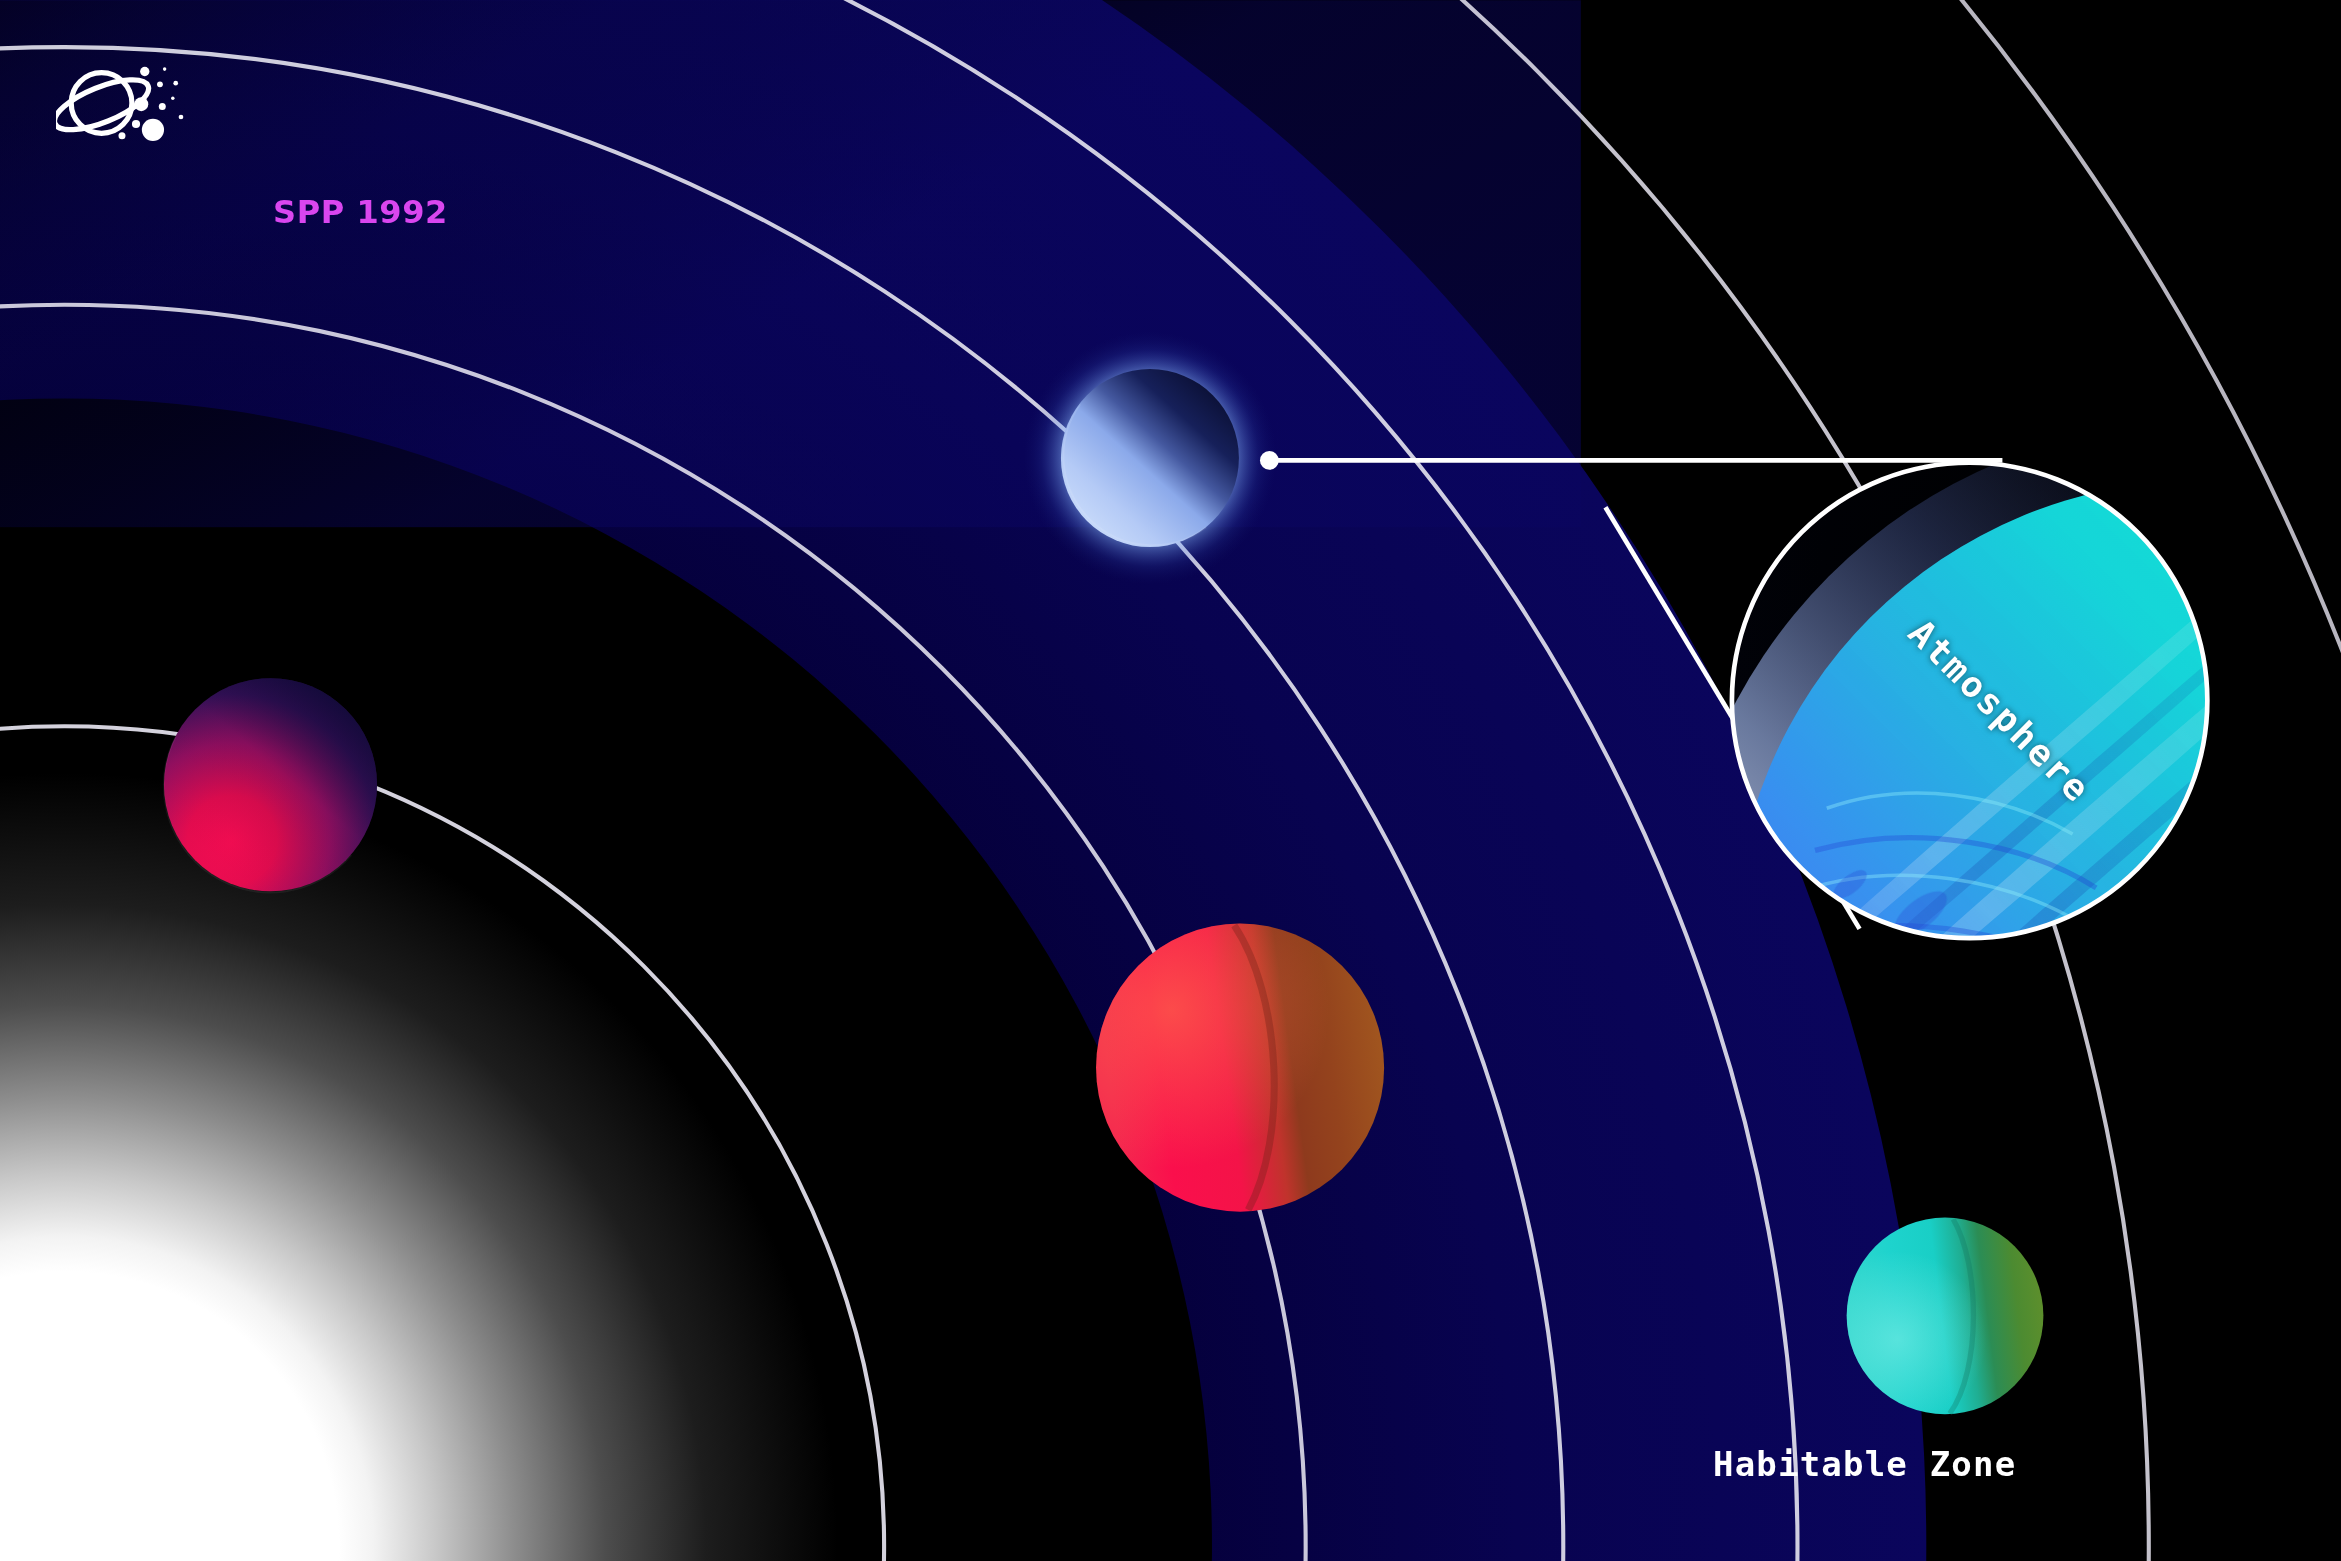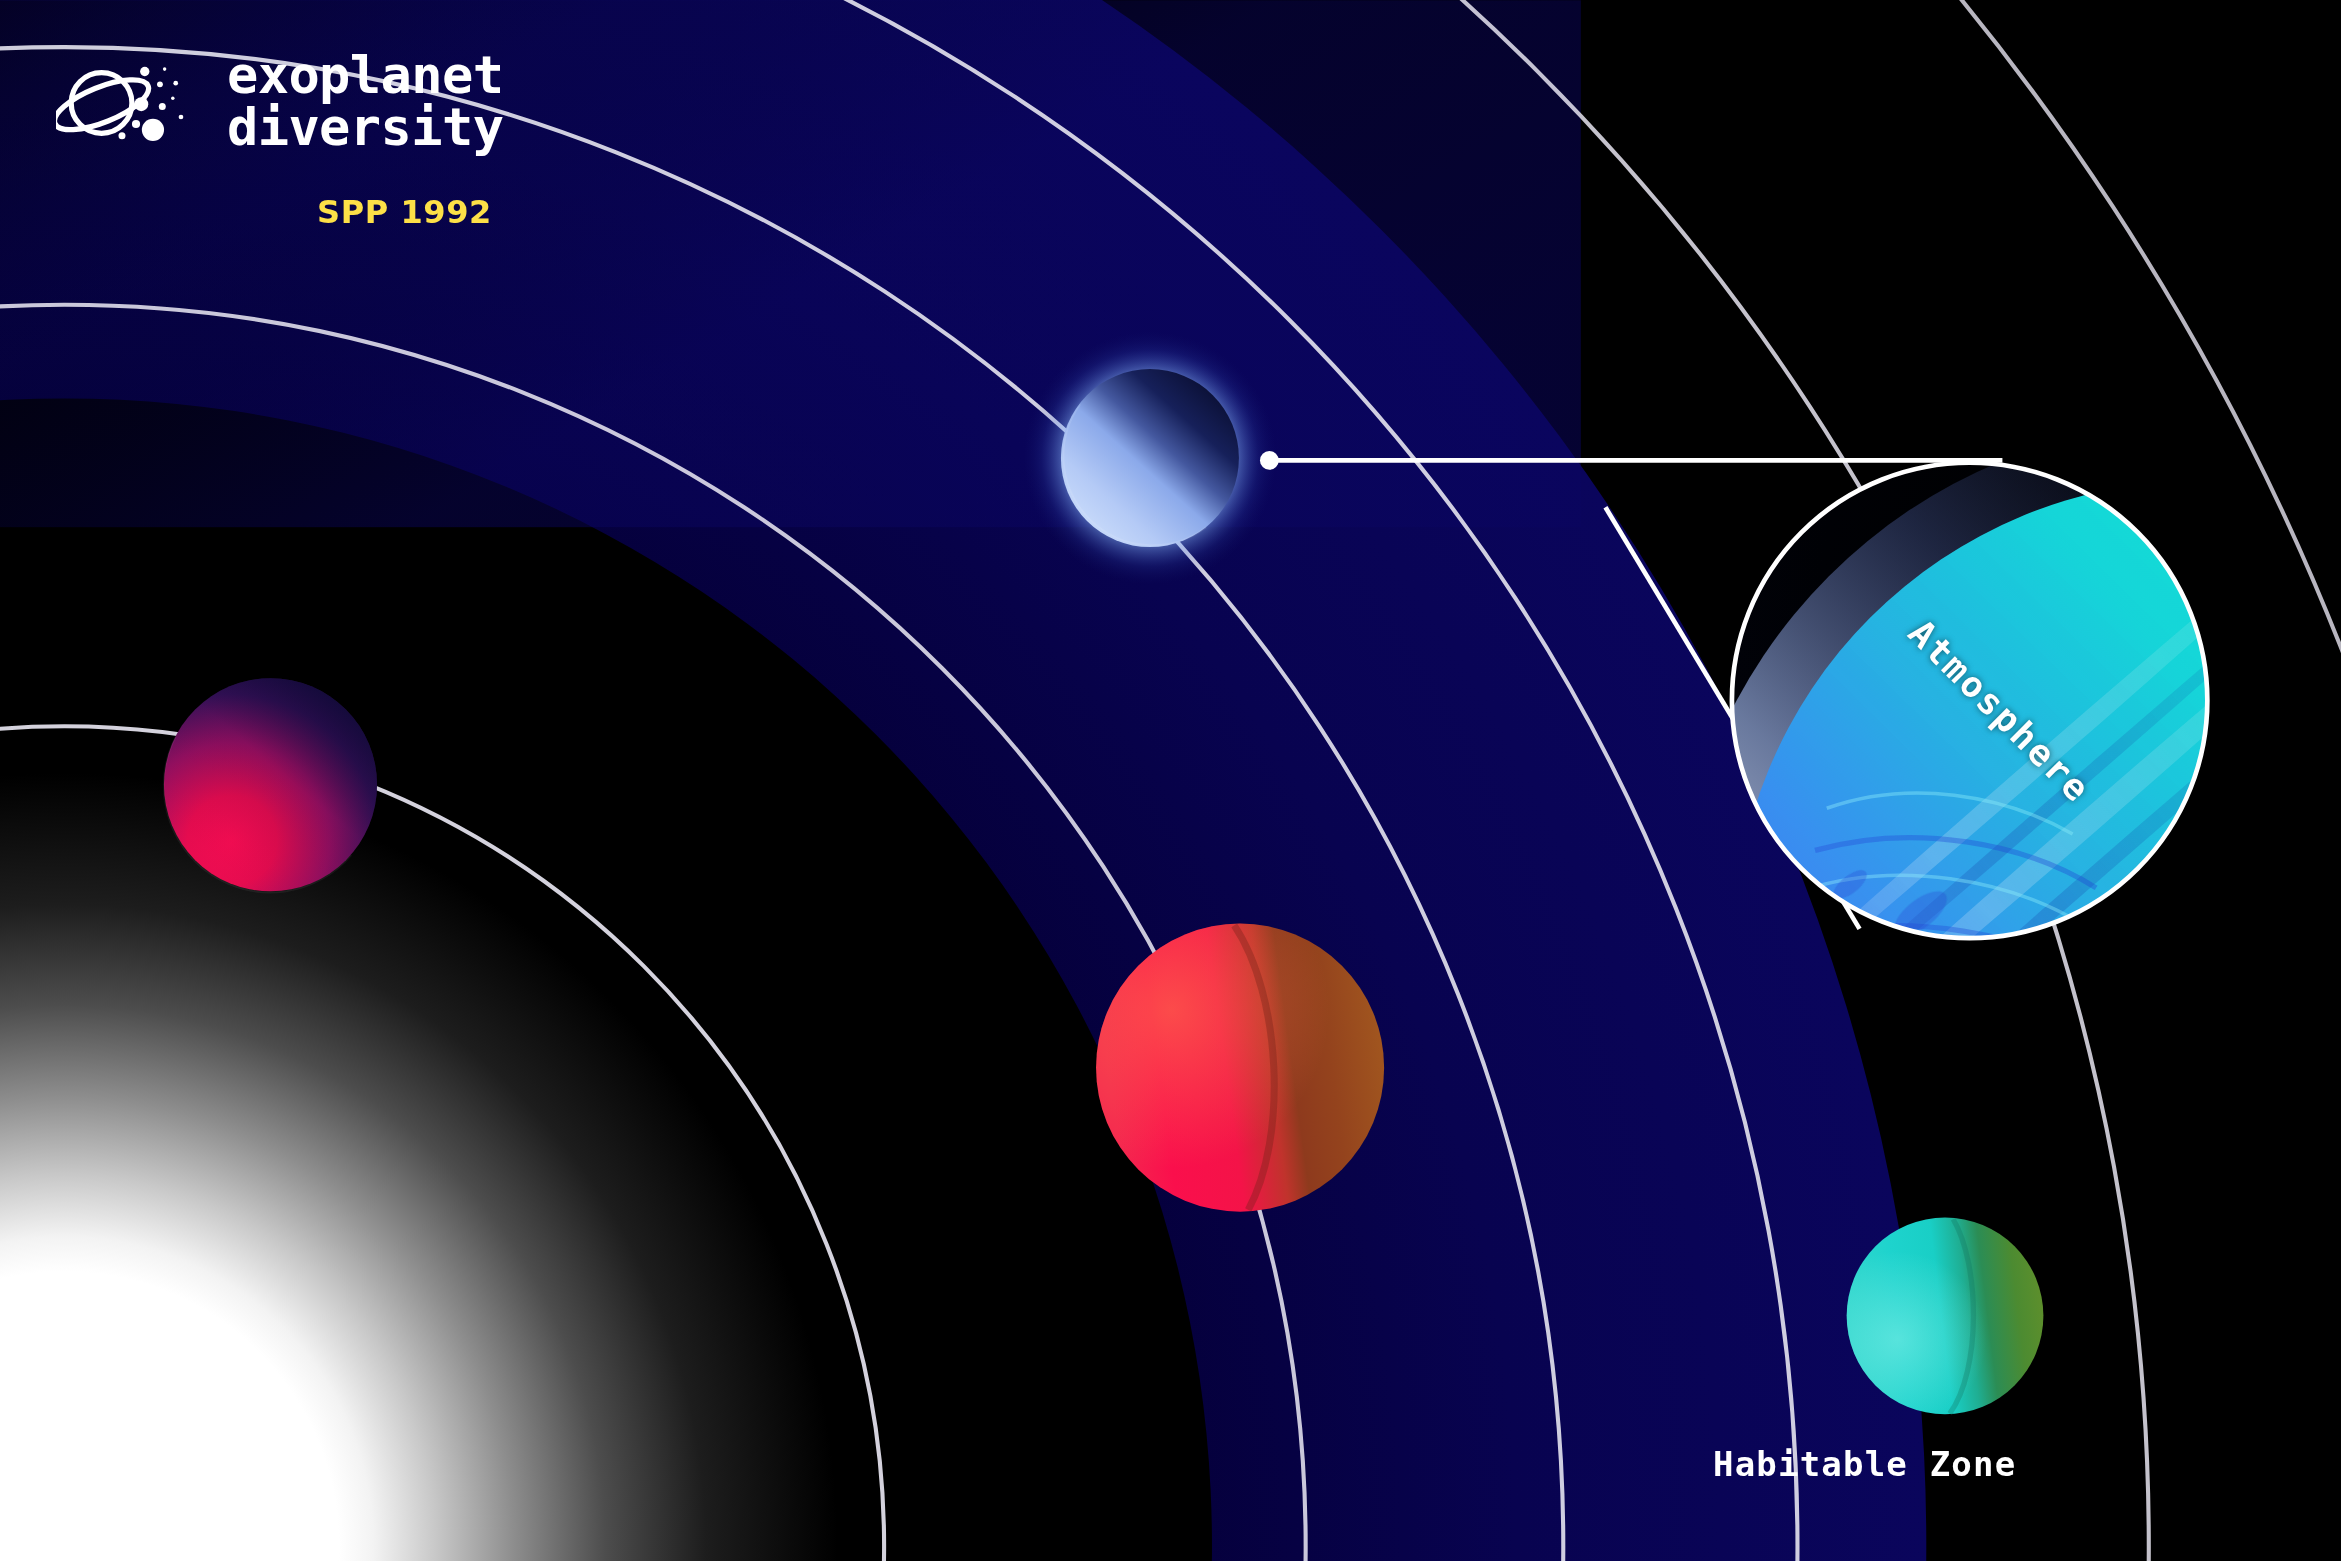--- a/index.html
+++ b/index.html
@@ -48,27 +48,26 @@
     font-size: 52px;
     line-height: 1.0;
     letter-spacing: -0.6px;
     white-space: nowrap;
   }
   #logo-words .lw-line { display: block; }
   #logo-sub {
     position: absolute;
     left: 217px;
     top: 151px;
-    color: #fde047;
+    color: #d946ef;
     font-family: "DejaVu Sans", "Liberation Sans", sans-serif;
     font-weight: 700;
     font-size: 32px;
     letter-spacing: 0.6px;
     white-space: nowrap;
-    margin-left: 44px;
   }
 
   
   .hz-label {
     position: absolute;
     color: #ffffff;
     font-family: "DejaVu Sans Mono", "Liberation Mono", monospace;
     font-weight: 700;
     font-size: 34px;
     letter-spacing: 1.2px;
@@ -339,24 +338,20 @@
           <circle cx="200" cy="86" r="3"></circle>
           <circle cx="146" cy="96" r="12"></circle>
           <circle cx="182" cy="100" r="6"></circle>
           <circle cx="205" cy="60" r="4"></circle>
           <circle cx="137" cy="130" r="7"></circle>
           <circle cx="113" cy="150" r="6"></circle>
           <circle cx="166" cy="140" r="19"></circle>
           <circle cx="214" cy="118" r="4"></circle>
         </g>
       </svg>
-      <div id="logo-words">
-        <span class="lw-line">exoplanet</span>
-        <span class="lw-line">diversity</span>
-      </div>
     </div>
     <div id="logo-sub">SPP 1992</div>
   </div>
 
   <div class="hz-label" style="left:1713px; top:1444px;">Habitable Zone</div>
 
   <div class="atmo-label" style="left:1915px; top:606px; transform: rotate(45deg);">Atmosphere</div>
 
 </div>
 

